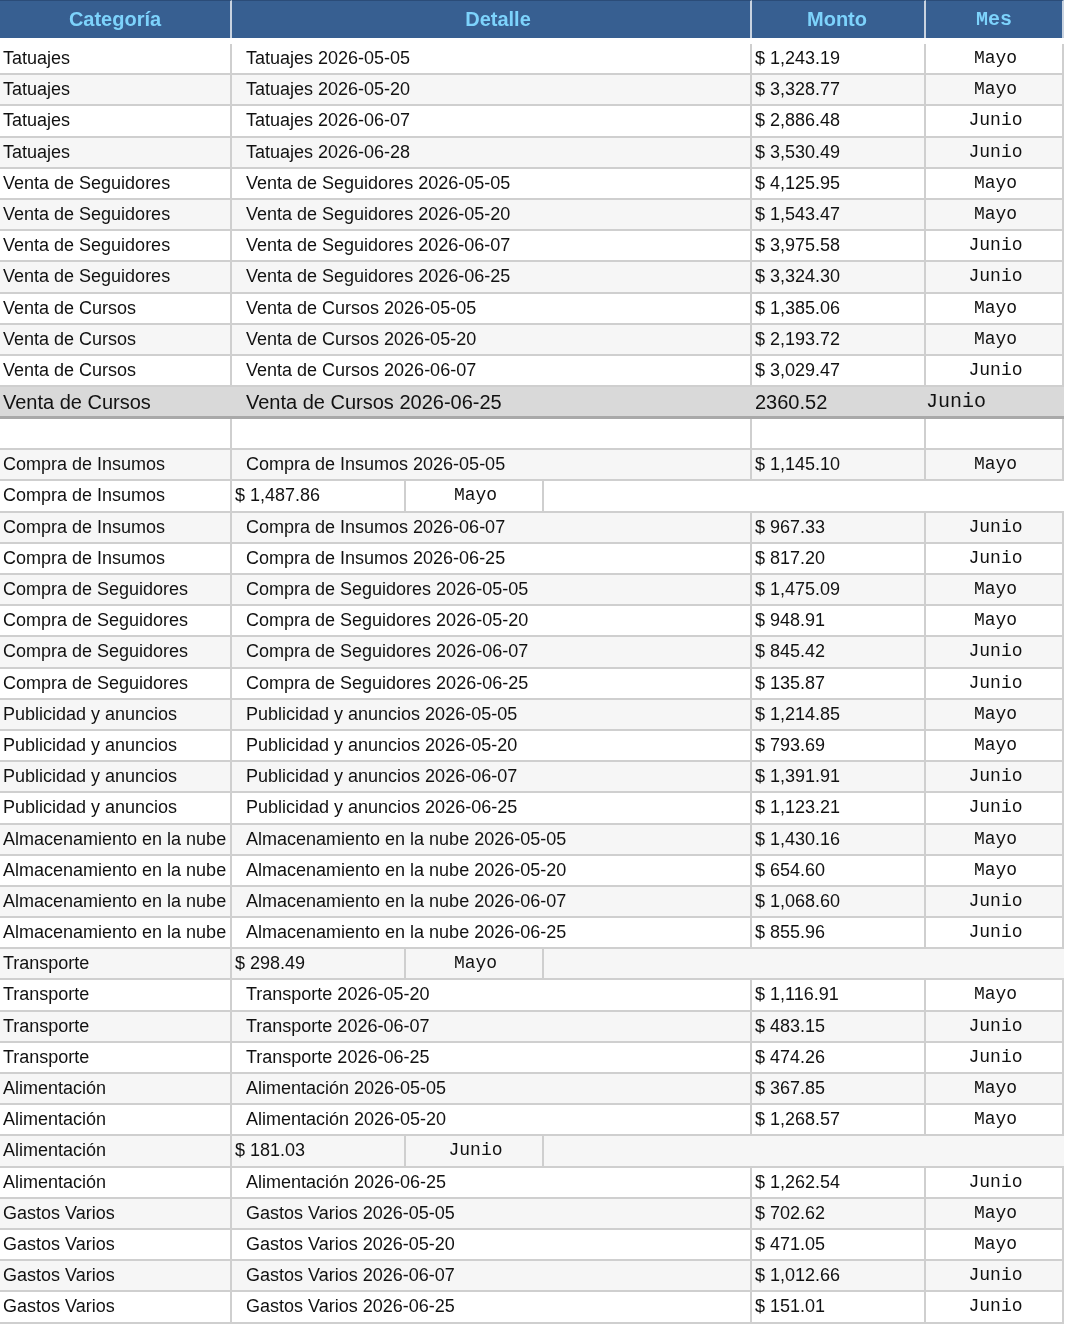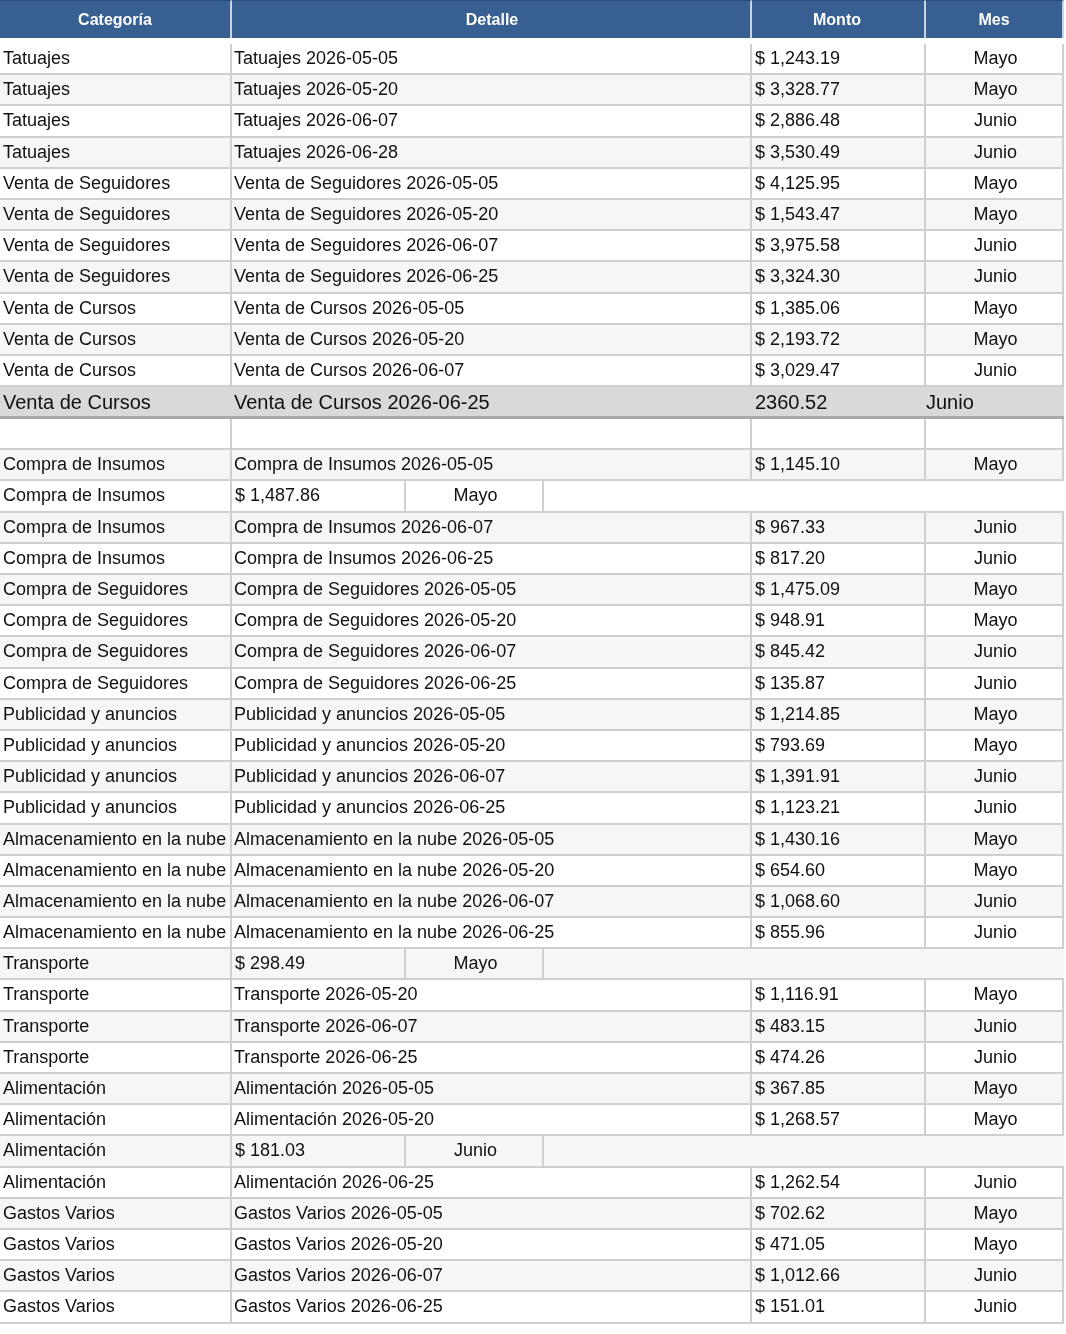--- a/index.html
+++ b/index.html
@@ -1,28 +1,28 @@
 <!DOCTYPE html>
 <html><head>
 <meta charset="utf-8">
 <style>
   html, body { margin:0; padding:0; background:#ffffff; }
   body { width:1066px; height:1334px; overflow:hidden; font-family:"Liberation Sans", "DejaVu Sans", sans-serif; color:#111; }
   .sheet { position:absolute; left:0; top:0; width:1066px; }
   .hdr { position:absolute; top:0; left:0; height:50px; display:flex; }
-  .hdr .hc { height:38px; background:#375f91; color:#ffffff; font-weight:bold; font-size:16px; display:flex; align-items:center; justify-content:center; border-right:2px solid #c9d3e0; box-sizing:border-box; border-top:1px solid #2b4c78; }
+  .hdr .hc { height:38px; background:#375f91; color:#7dd3fc; font-weight:bold; font-size:20px; display:flex; align-items:center; justify-content:center; border-right:2px solid #c9d3e0; box-sizing:border-box; border-top:1px solid #2b4c78; }
   .rows { position:absolute; top:44px; left:0; }
   .row { display:flex; height:31.2px; box-sizing:border-box; border-bottom:2px solid #cfcfcf; }
   .row.alt { background:#f6f6f6; }
   .row.white { background:#fff; }
   .c { box-sizing:border-box; border-right:2px solid #cfcfcf; font-size:18px; line-height:29px; white-space:nowrap; overflow:hidden; padding-left:3px; }
   .c1 { width:232px; }
-  .c2 { width:520px; padding-left:2px; }
+  .c2 { width:520px; padding-left:14px; }
   .c3 { width:174px; text-align:left; padding-right:2px; }
-  .c4 { width:138px; text-align:center; border-right:2px solid #cfcfcf; }
+  .c4 { width:138px; text-align:center; border-right:2px solid #cfcfcf;font-family:Liberation Mono, monospace; }
   .row.editing { background:#d9d9d9; border-bottom:3px solid #a9a9a9; height:32px; }
   .row.editing .c { border-right:none; font-size:20px; line-height:30px; }
   .row.editing .c3 { padding-right:3px; }
   .row.editing .c4 { text-align:left; padding-left:0; }
 </style>
 </head>
 <body>
 
 <div class="sheet">
   <div class="hdr">

